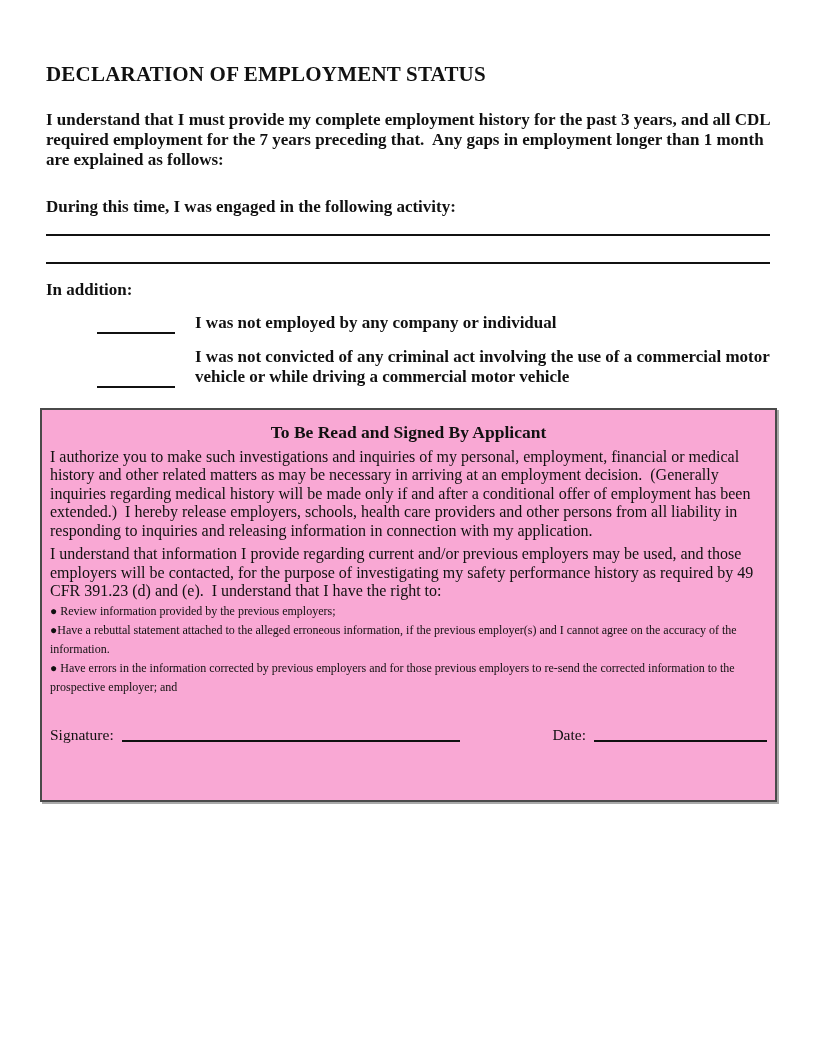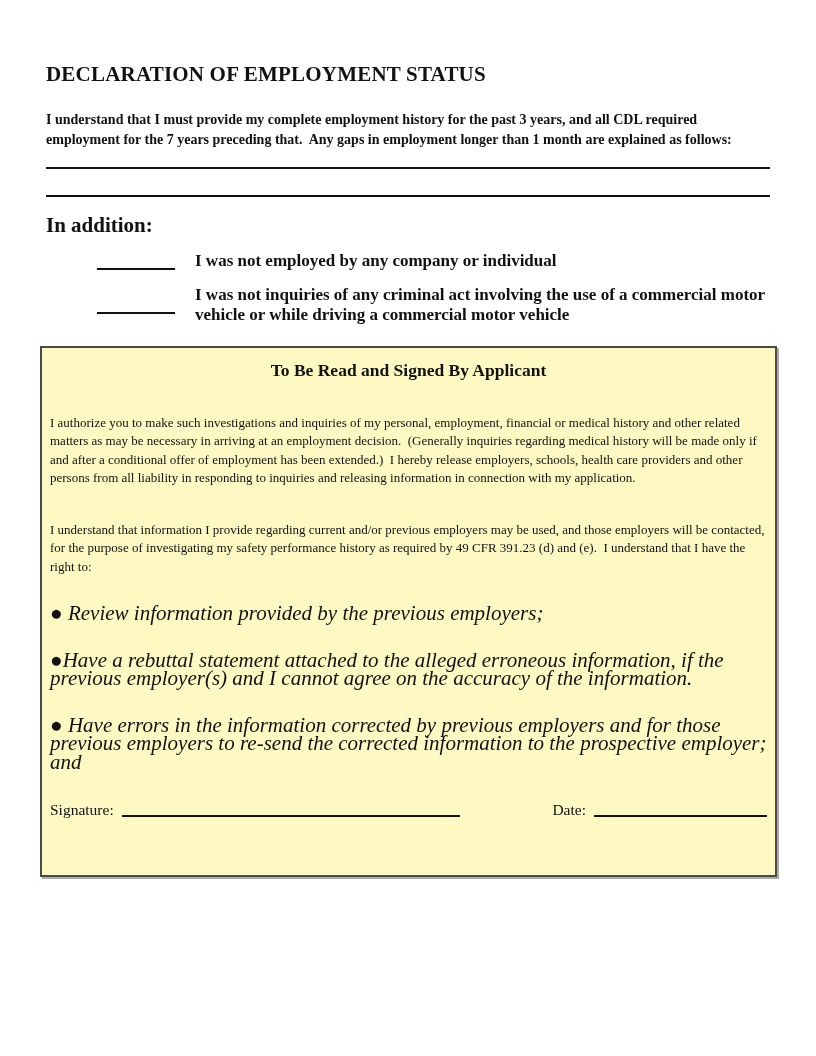--- a/index.html
+++ b/index.html
@@ -15,21 +15,21 @@
   .doc-title {
     margin-top: 62px;
     text-align: left;
     font-size: 21px;
     font-weight: bold;
     letter-spacing: 0.2px;
   }
 
   .intro {
     margin-top: 23px;
-    font-size: 14px;
+    font-size: 17px;
     font-weight: bold;
     line-height: 20px;
     white-space: pre-wrap;
   }
 
   .fromto {
     margin-top: 25px;
     padding-left: 144px;
     font-size: 17px;
     font-weight: bold;
@@ -49,27 +49,27 @@
     margin-top: 27px;
     font-size: 17px;
     font-weight: bold;
   }
   .rule { border-bottom: 2px solid #111111; }
   .rule-1 { height: 19px; }
   .rule-2 { height: 28px; }
 
   .in-addition {
     margin-top: 16px;
-    font-size: 21px;
+    font-size: 17px;
     font-weight: bold;
   }
 
   .statement-row {
     display: flex;
-    align-items: center;
+    align-items: flex-end;
     padding-left: 51px;
     margin-top: 13px;
     font-size: 17px;
     font-weight: bold;
     line-height: 20.5px;
   }
   .statement-blank {
     flex: 0 0 78px;
     border-bottom: 2px solid #111111;
     height: 17px;
@@ -77,40 +77,39 @@
   }
   .statement-text { flex: 1; }
 
   .applicant-box {
     margin-top: 20px;
     margin-left: -6px;
     margin-right: -7px;
     border: 2px solid #4a4a4a;
     box-shadow: 2px 2px 0 #aaaaaa;
     padding: 8px 8px 0 8px;
-    background: #fef9c3;
+    background: #f9a8d4;
   }
   .box-header {
     margin-top: 4px;
     text-align: center;
     font-size: 17.5px;
     font-weight: bold;
   }
   .box-par {
-    margin-top: 33px;
-    font-size: 13px;
+    margin-top: 5px;
+    font-size: 16px;
     line-height: 18.5px;
     white-space: pre-wrap;
   }
   .bullet-item {
-    margin-top: 28px;
-    font-size: 21px;
+    margin-top: 1px;
+    font-size: 12px;
     line-height: 18.5px;
     white-space: pre-wrap;
-    font-style: italic;
   }
   .signature-row {
     display: flex;
     align-items: baseline;
     margin-top: 30px;
     margin-bottom: 56px;
     font-size: 15.5px;
   }
   .sig-blank { width: 338px; margin-left: 8px; height: 12px; }
   .sig-spacer { flex: 1; }
@@ -119,34 +118,35 @@
 </head>
 <body>
 
 <div class="page">
 
   <div class="doc-title">DECLARATION OF EMPLOYMENT STATUS</div>
 
   <div class="intro">I understand that I must provide my complete employment history for the past 3 years, and all CDL required employment for the 7 years preceding that.  Any gaps in employment longer than 1 month are explained as follows:</div>
 
 
+  <div class="activity-heading">During this time, I was engaged in the following activity:</div>
 
   <div class="rule rule-1"></div>
   <div class="rule rule-2"></div>
 
   <div class="in-addition">In addition:</div>
 
   <div class="statement-row">
     <div class="statement-blank"></div>
     <div class="statement-text">I was not employed by any company or individual</div>
   </div>
 
   <div class="statement-row">
     <div class="statement-blank"></div>
-    <div class="statement-text">I was not inquiries of any criminal act involving the use of a commercial motor vehicle or while driving a commercial motor vehicle</div>
+    <div class="statement-text">I was not convicted of any criminal act involving the use of a commercial motor vehicle or while driving a commercial motor vehicle</div>
   </div>
 
   <div class="applicant-box">
 
     <div class="box-header">To Be Read and Signed By Applicant</div>
 
     <div class="box-par">I authorize you to make such investigations and inquiries of my personal, employment, financial or medical history and other related matters as may be necessary in arriving at an employment decision.  (Generally inquiries regarding medical history will be made only if and after a conditional offer of employment has been extended.)  I hereby release employers, schools, health care providers and other persons from all liability in responding to inquiries and releasing information in connection with my application.</div>
     <div class="box-par">I understand that information I provide regarding current and/or previous employers may be used, and those employers will be contacted, for the purpose of investigating my safety performance history as required by 49 CFR 391.23 (d) and (e).  I understand that I have the right to:</div>
 
     <div class="bullet-item">● Review information provided by the previous employers;</div>

